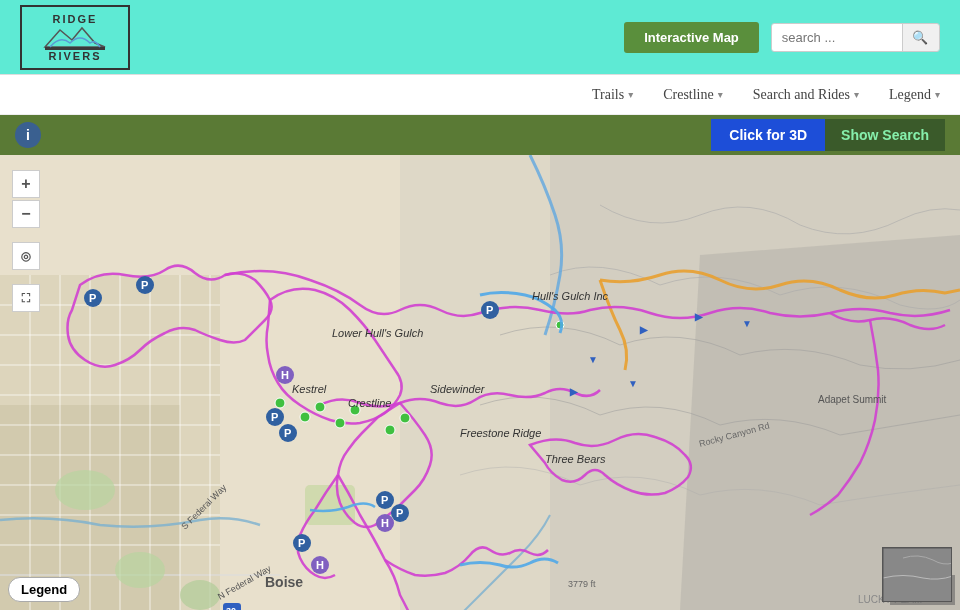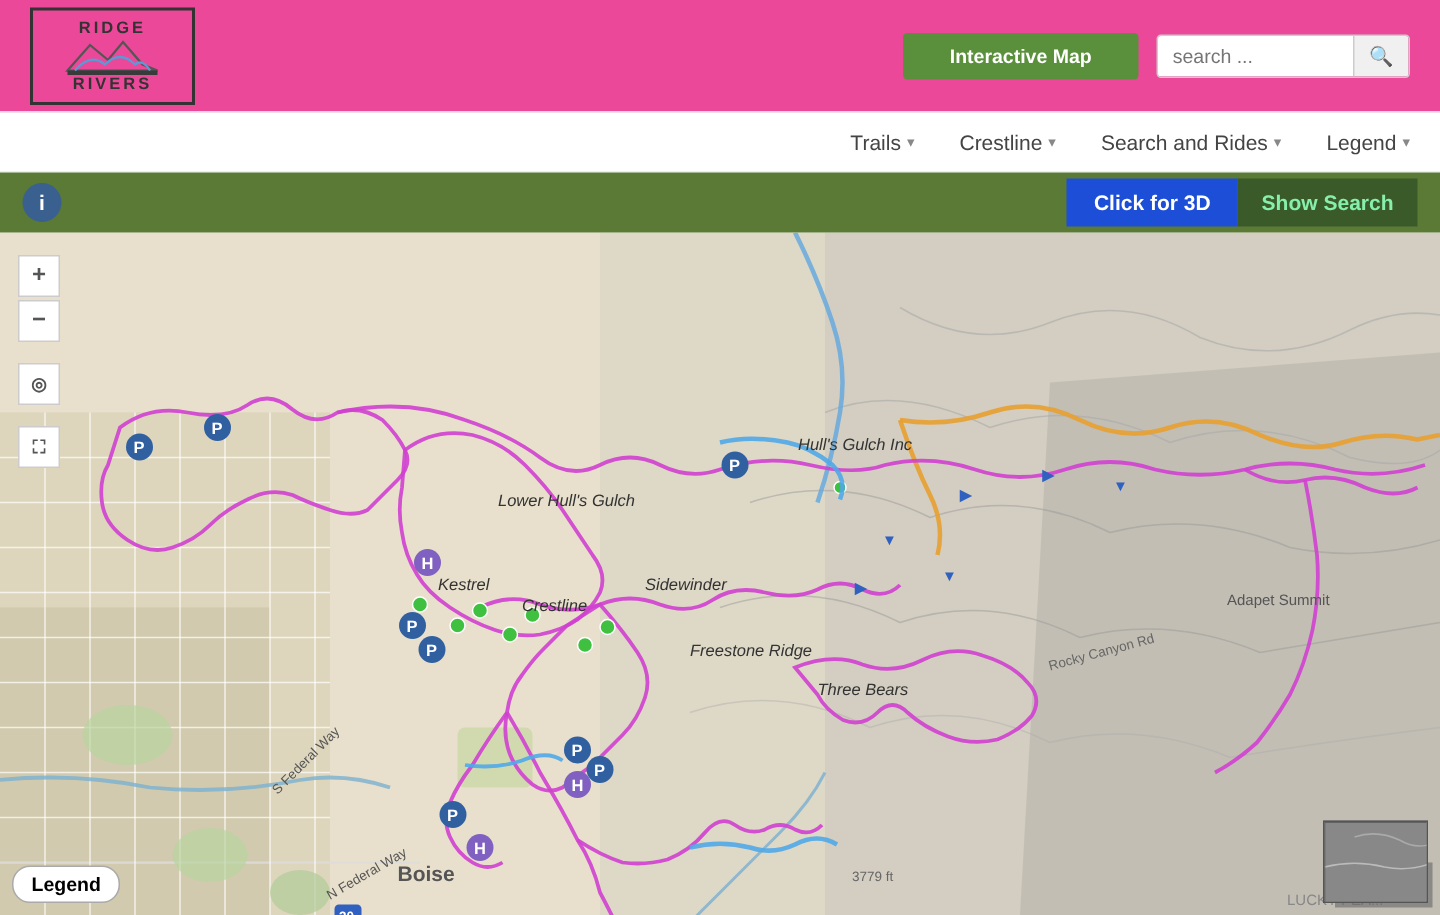--- a/index.html
+++ b/index.html
@@ -3,21 +3,21 @@
   <meta charset="utf-8">
   <style>
     * { margin: 0; padding: 0; box-sizing: border-box; }
     body { width: 960px; height: 610px; overflow: hidden; font-family: Arial, sans-serif; }
 
     
     #header {
       display: flex;
       align-items: center;
       height: 75px;
-      background: #ec4899;
+      background: #5eead4;
       border-bottom: 1px solid #ddd;
       padding: 0 20px;
       position: relative;
       z-index: 10;
     }
 
     #logo-area {
       display: flex;
       align-items: center;
       margin-right: auto;
@@ -55,21 +55,21 @@
     #header-right {
       display: flex;
       align-items: center;
       gap: 12px;
     }
 
     #interactive-map-btn {
       background: #5a8f3c;
       color: #fff;
       border: none;
-      padding: 8px 31px;
+      padding: 8px 20px;
       font-size: 13px;
       font-weight: bold;
       cursor: pointer;
       border-radius: 3px;
     }
 
     #search-box {
       display: flex;
       align-items: center;
       border: 1px solid #ccc;
@@ -100,20 +100,21 @@
       display: flex;
       align-items: center;
       justify-content: flex-end;
       height: 40px;
       background: #fff;
       border-bottom: 1px solid #eee;
       padding: 0 20px;
       gap: 30px;
       position: relative;
       z-index: 10;
+      font-family: Liberation Serif, serif;
     }
 
     .nav-item {
       display: flex;
       align-items: center;
       gap: 4px;
       font-size: 14px;
       color: #444;
       cursor: pointer;
       font-weight: 500;

